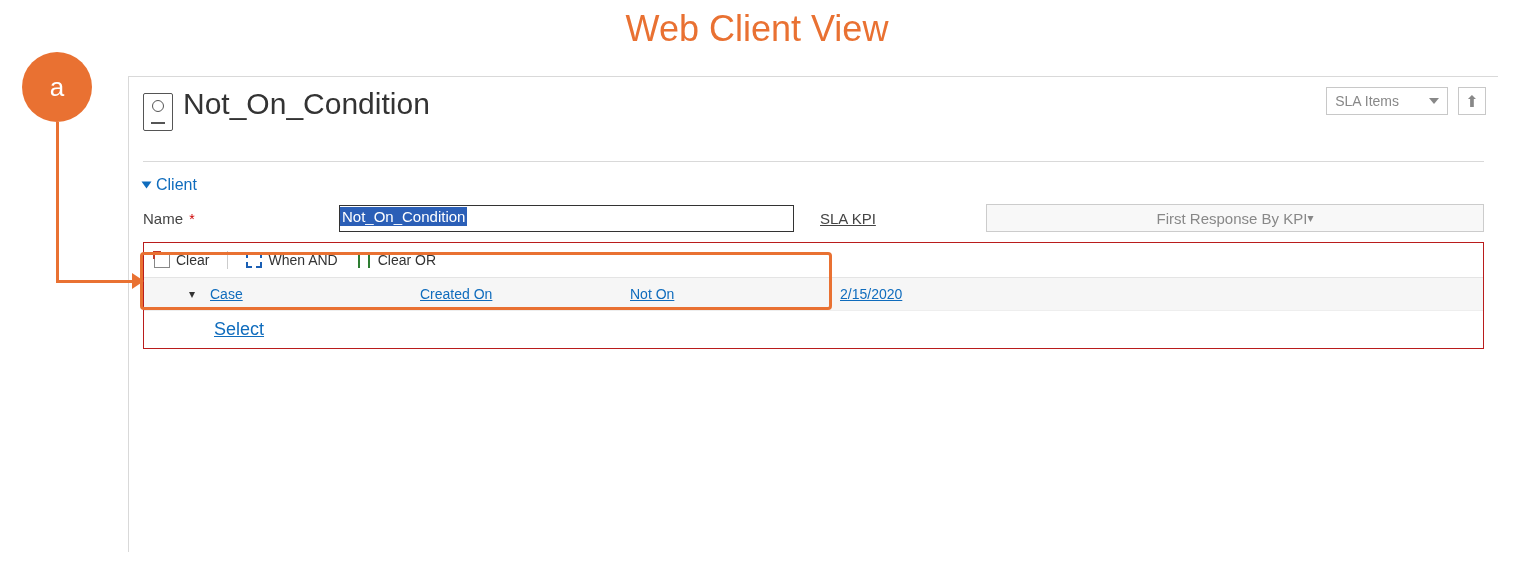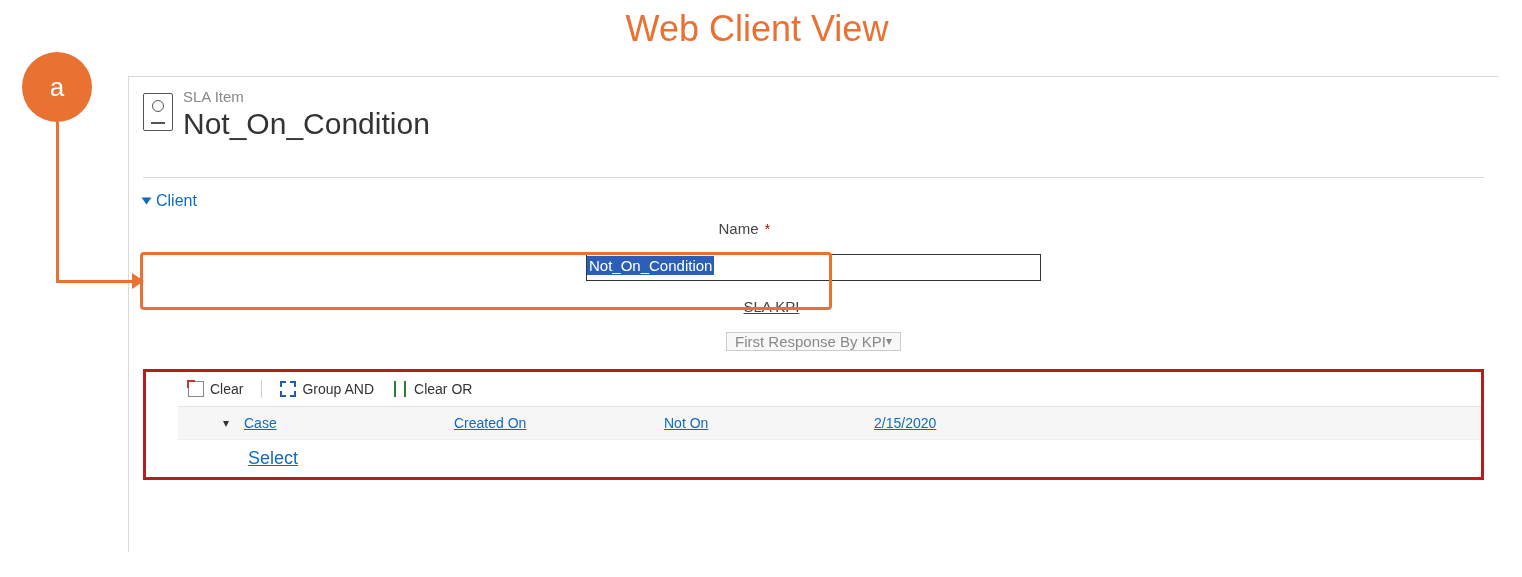--- a/index.html
+++ b/index.html
@@ -130,21 +130,21 @@
   }
   .section-header{
     display:flex;align-items:center;gap:6px;padding:0 14px;color:#0F6CBD;font-size:16px;cursor:pointer;
   }
   .tri-right{
     width:0;height:0;border-top:5px solid transparent;border-bottom:5px solid transparent;
     border-left:7px solid #0F6CBD;transform:rotate(0deg);
   }
   .tri-down{transform:rotate(90deg);}
   .form-row{
-    display:flex;align-items:center;padding:10px 14px;gap:17px;position:relative;flex-direction:column;
+    display:flex;align-items:center;padding:10px 14px;gap:6px;position:relative;
   }
   .highlight-box{
     position:absolute;
     left:140px; top:252px;
     width:692px;height:58px;
     border:3px solid #E97132;
     border-radius:4px;
     pointer-events:none;
     z-index:30;
   }
@@ -155,28 +155,28 @@
   .name-input{
     width:455px;height:27px;border:1px solid #333;padding:2px 0 2px 0;font-size:15px;
     font-family:inherit;
   }
   .name-input .sel{
     background:#2b5fb7;color:#fff;padding:1px 2px;
   }
   .kpi-label{width:160px;font-size:15px;color:#444;margin-left:20px;text-decoration:underline;}
   .kpi-select{
     flex:1;height:28px;border:1px solid #ccc;background:#f8f8f8;color:#888;
-    display:flex;align-items:center;justify-content:flex-start;padding:0 8px;font-size:15px;
+    display:flex;align-items:center;justify-content:center;padding:0 8px;font-size:15px;
     cursor:pointer;
   }
   .subheader{
     font-size:17px;color:#333;padding:36px 14px 10px 14px;font-weight:600;
   }
   .cond-box{
-    margin:8px 14px;border:3px solid #b91c1c;padding-left:32px;
+    margin:0 14px;border:1px solid #b91c1c;
   }
   .toolbar{
     display:flex;align-items:center;padding:8px 10px;gap:18px;border-bottom:1px solid #e4e4e4;
     font-size:14px;color:#333;
   }
   .tb-btn{display:flex;align-items:center;gap:6px;cursor:pointer;}
   .sep{width:1px;height:18px;background:#ccc;}
   .clr-icon{width:16px;height:16px;border:1px solid #888;position:relative;}
   .clr-icon::before{content:"";position:absolute;left:-2px;top:-2px;width:6px;height:6px;border-left:2px solid #c0392b;border-top:2px solid #c0392b;}
   .and-icon{width:16px;height:16px;border:2px dashed #1a5fb4;}
@@ -204,22 +204,30 @@
 <div class="badge">a</div>
 <div class="connector-v"></div>
 <div class="connector-h"></div>
 <div class="arrowhead"></div>
 
 <div class="panel-outer">
 
   <div class="panel-header">
     <div class="doc-icon"></div>
     <div class="header-text">
-      <p class="entity-label">SLA Item</p>
       <p class="record-title">Not_On_Condition</p>
+    </div>
+    <div class="top-dropdown">
+      <div class="dd-box">
+        <span>SLA Items</span>
+        <span class="dd-caret"></span>
+      </div>
+      <div class="up-btn">
+        <span>⬆</span>
+      </div>
     </div>
   </div>
 
   <hr class="hr">
 
   <div class="section-header">
     <span class="tri-right tri-down"></span>
     <span>Client</span>
   </div>
 
@@ -241,21 +249,21 @@
 
   <div class="cond-box">
     <div class="toolbar">
       <div class="tb-btn">
         <span class="clr-icon"></span>
         <span>Clear</span>
       </div>
       <div class="sep"></div>
       <div class="tb-btn">
         <span class="and-icon"></span>
-        <span>Group AND</span>
+        <span>When AND</span>
       </div>
       <div class="tb-btn">
         <span class="or-icon"></span>
         <span>Clear OR</span>
       </div>
     </div>
 
     <div class="cond-row">
       <span class="chev">▾</span>
       <span class="link cell-a">Case</span>

